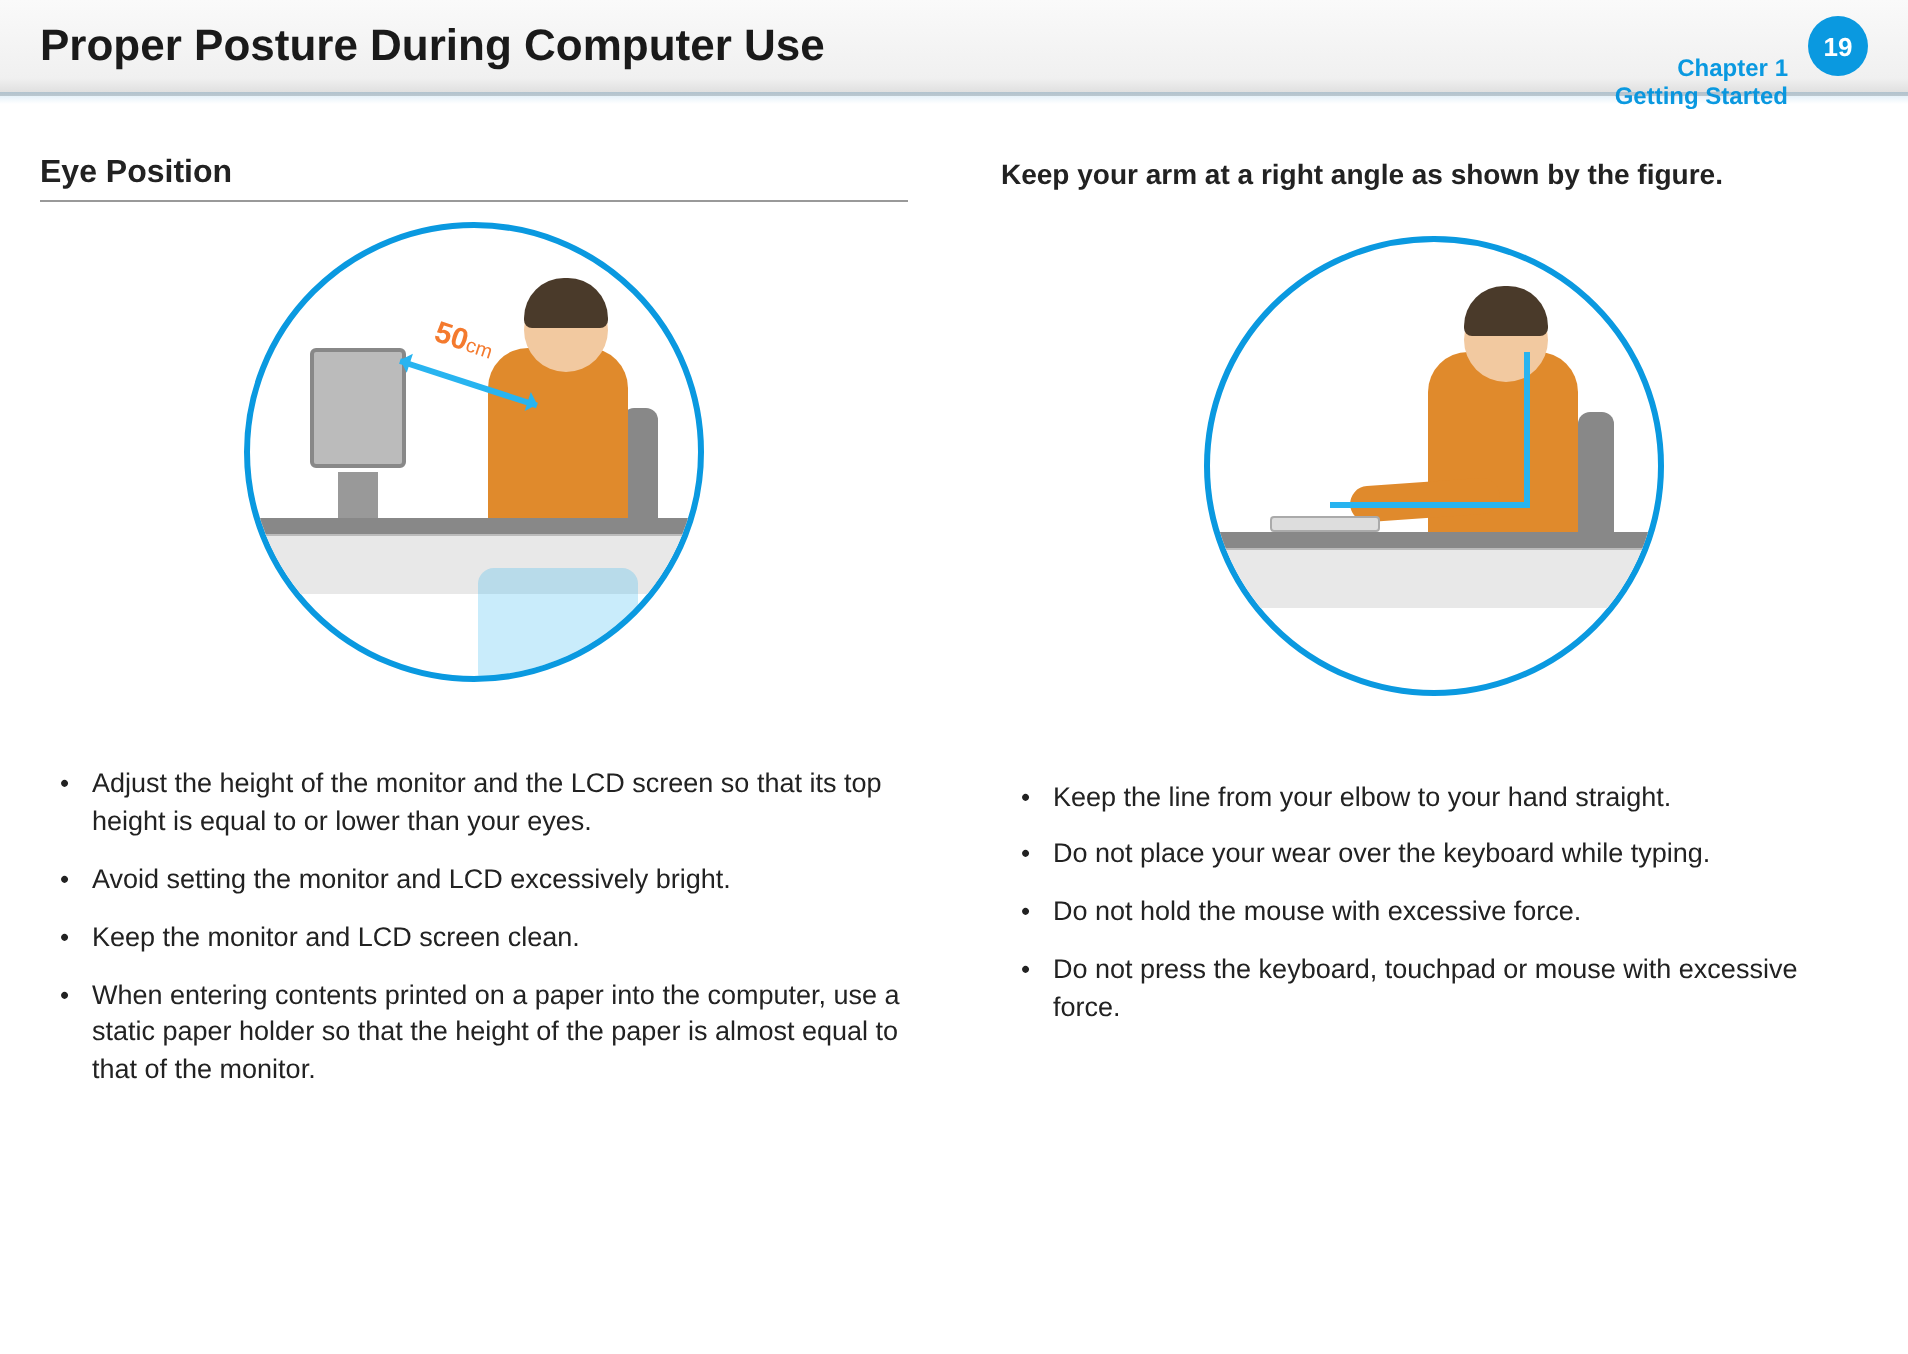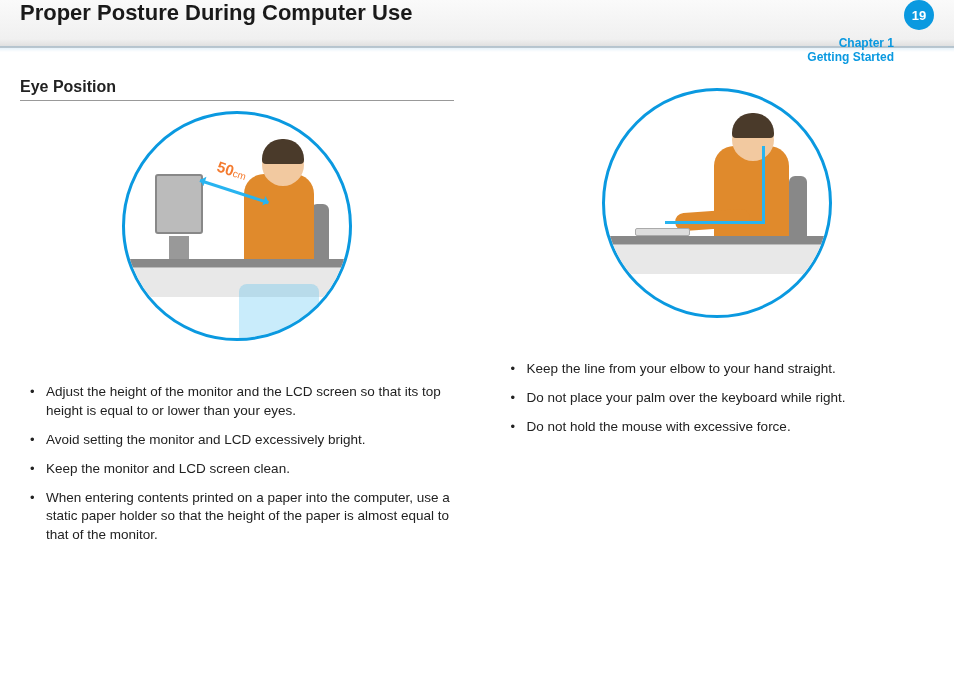--- a/index.html
+++ b/index.html
@@ -1,18 +1,18 @@
 <!DOCTYPE html>
 <html><head>
 <meta charset="utf-8">
 <style>
   * { box-sizing: border-box; margin: 0; padding: 0; }
   body { font-family: "Segoe UI", "Helvetica Neue", Arial, sans-serif; width: 954px; height: 677px; background: #fff; color: #222; position: relative; overflow: hidden; }
   
-  .header { height: 48px; background: linear-gradient(to bottom, #fafafa 0%, #f0f0f0 85%, #e0e0e0 100%); display: flex; align-items: flex-start; padding: 0 20px; border-bottom: 2px solid #d0d0d0; position: relative; }
+  .header { height: 48px; background: linear-gradient(to bottom, #fafafa 0%, #f0f0f0 85%, #e0e0e0 100%); display: flex; align-items: center; padding: 0 20px; border-bottom: 2px solid #d0d0d0; position: relative; }
   .header::after { content:""; position:absolute; left:0; right:0; bottom:-6px; height:6px; background: linear-gradient(to bottom, rgba(0,120,200,0.15), rgba(0,120,200,0)); }
   .page-title { font-size: 22px; font-weight: 700; color: #1a1a1a; flex: 1; }
   .chapter-info { text-align: right; font-size: 12px; font-weight: 700; color: #0a99e0; line-height: 1.2; margin-right: 10px; margin-top: 36px; }
   .page-badge { width: 30px; height: 30px; background: #0a99e0; color: #fff; border-radius: 50%; display: flex; align-items: center; justify-content: center; font-weight: 700; font-size: 13px; }
   
   .content { display: flex; padding: 30px 20px 20px 20px; gap: 47px; }
   .col { flex: 1; }
   .section-title { font-size: 16px; font-weight: 700; border-bottom: 1px solid #999; padding-bottom: 4px; margin-bottom: 10px; }
   .section-intro { font-weight: 700; font-size: 14px; line-height: 1.4; margin-bottom: 20px; }
   
@@ -83,33 +83,35 @@
     </div>
     <ul class="bullets">
       <li>Adjust the height of the monitor and the LCD screen so that its top height is equal to or lower than your eyes.</li>
       <li>Avoid setting the monitor and LCD excessively bright.</li>
       <li>Keep the monitor and LCD screen clean.</li>
       <li>When entering contents printed on a paper into the computer, use a static paper holder so that the height of the paper is almost equal to that of the monitor.</li>
     </ul>
   </div>
 
   <div class="col">
+    <div class="section-intro">Keep your arm at a right angle as shown by the figure.</div>
     <div class="figure">
       <div class="circle">
         <div class="hand-chair"></div>
         <div class="hand-body"></div>
         <div class="hand-head"></div>
         <div class="hand-hair"></div>
         <div class="forearm"></div>
         <div class="desk"></div>
         <div class="desk-edge"></div>
         <div class="keyboard"></div>
         <div class="angle-h"></div>
         <div class="angle-v"></div>
       </div>
     </div>
     <ul class="bullets">
       <li>Keep the line from your elbow to your hand straight.</li>
-      <li>Do not place your palm over the keyboard while right.</li>
+      <li>Do not place your wear over the keyboard while typing.</li>
       <li>Do not hold the mouse with excessive force.</li>
+      <li>Do not press the keyboard, touchpad or mouse with excessive force.</li>
     </ul>
   </div>
 </div>
 
 </body></html>

